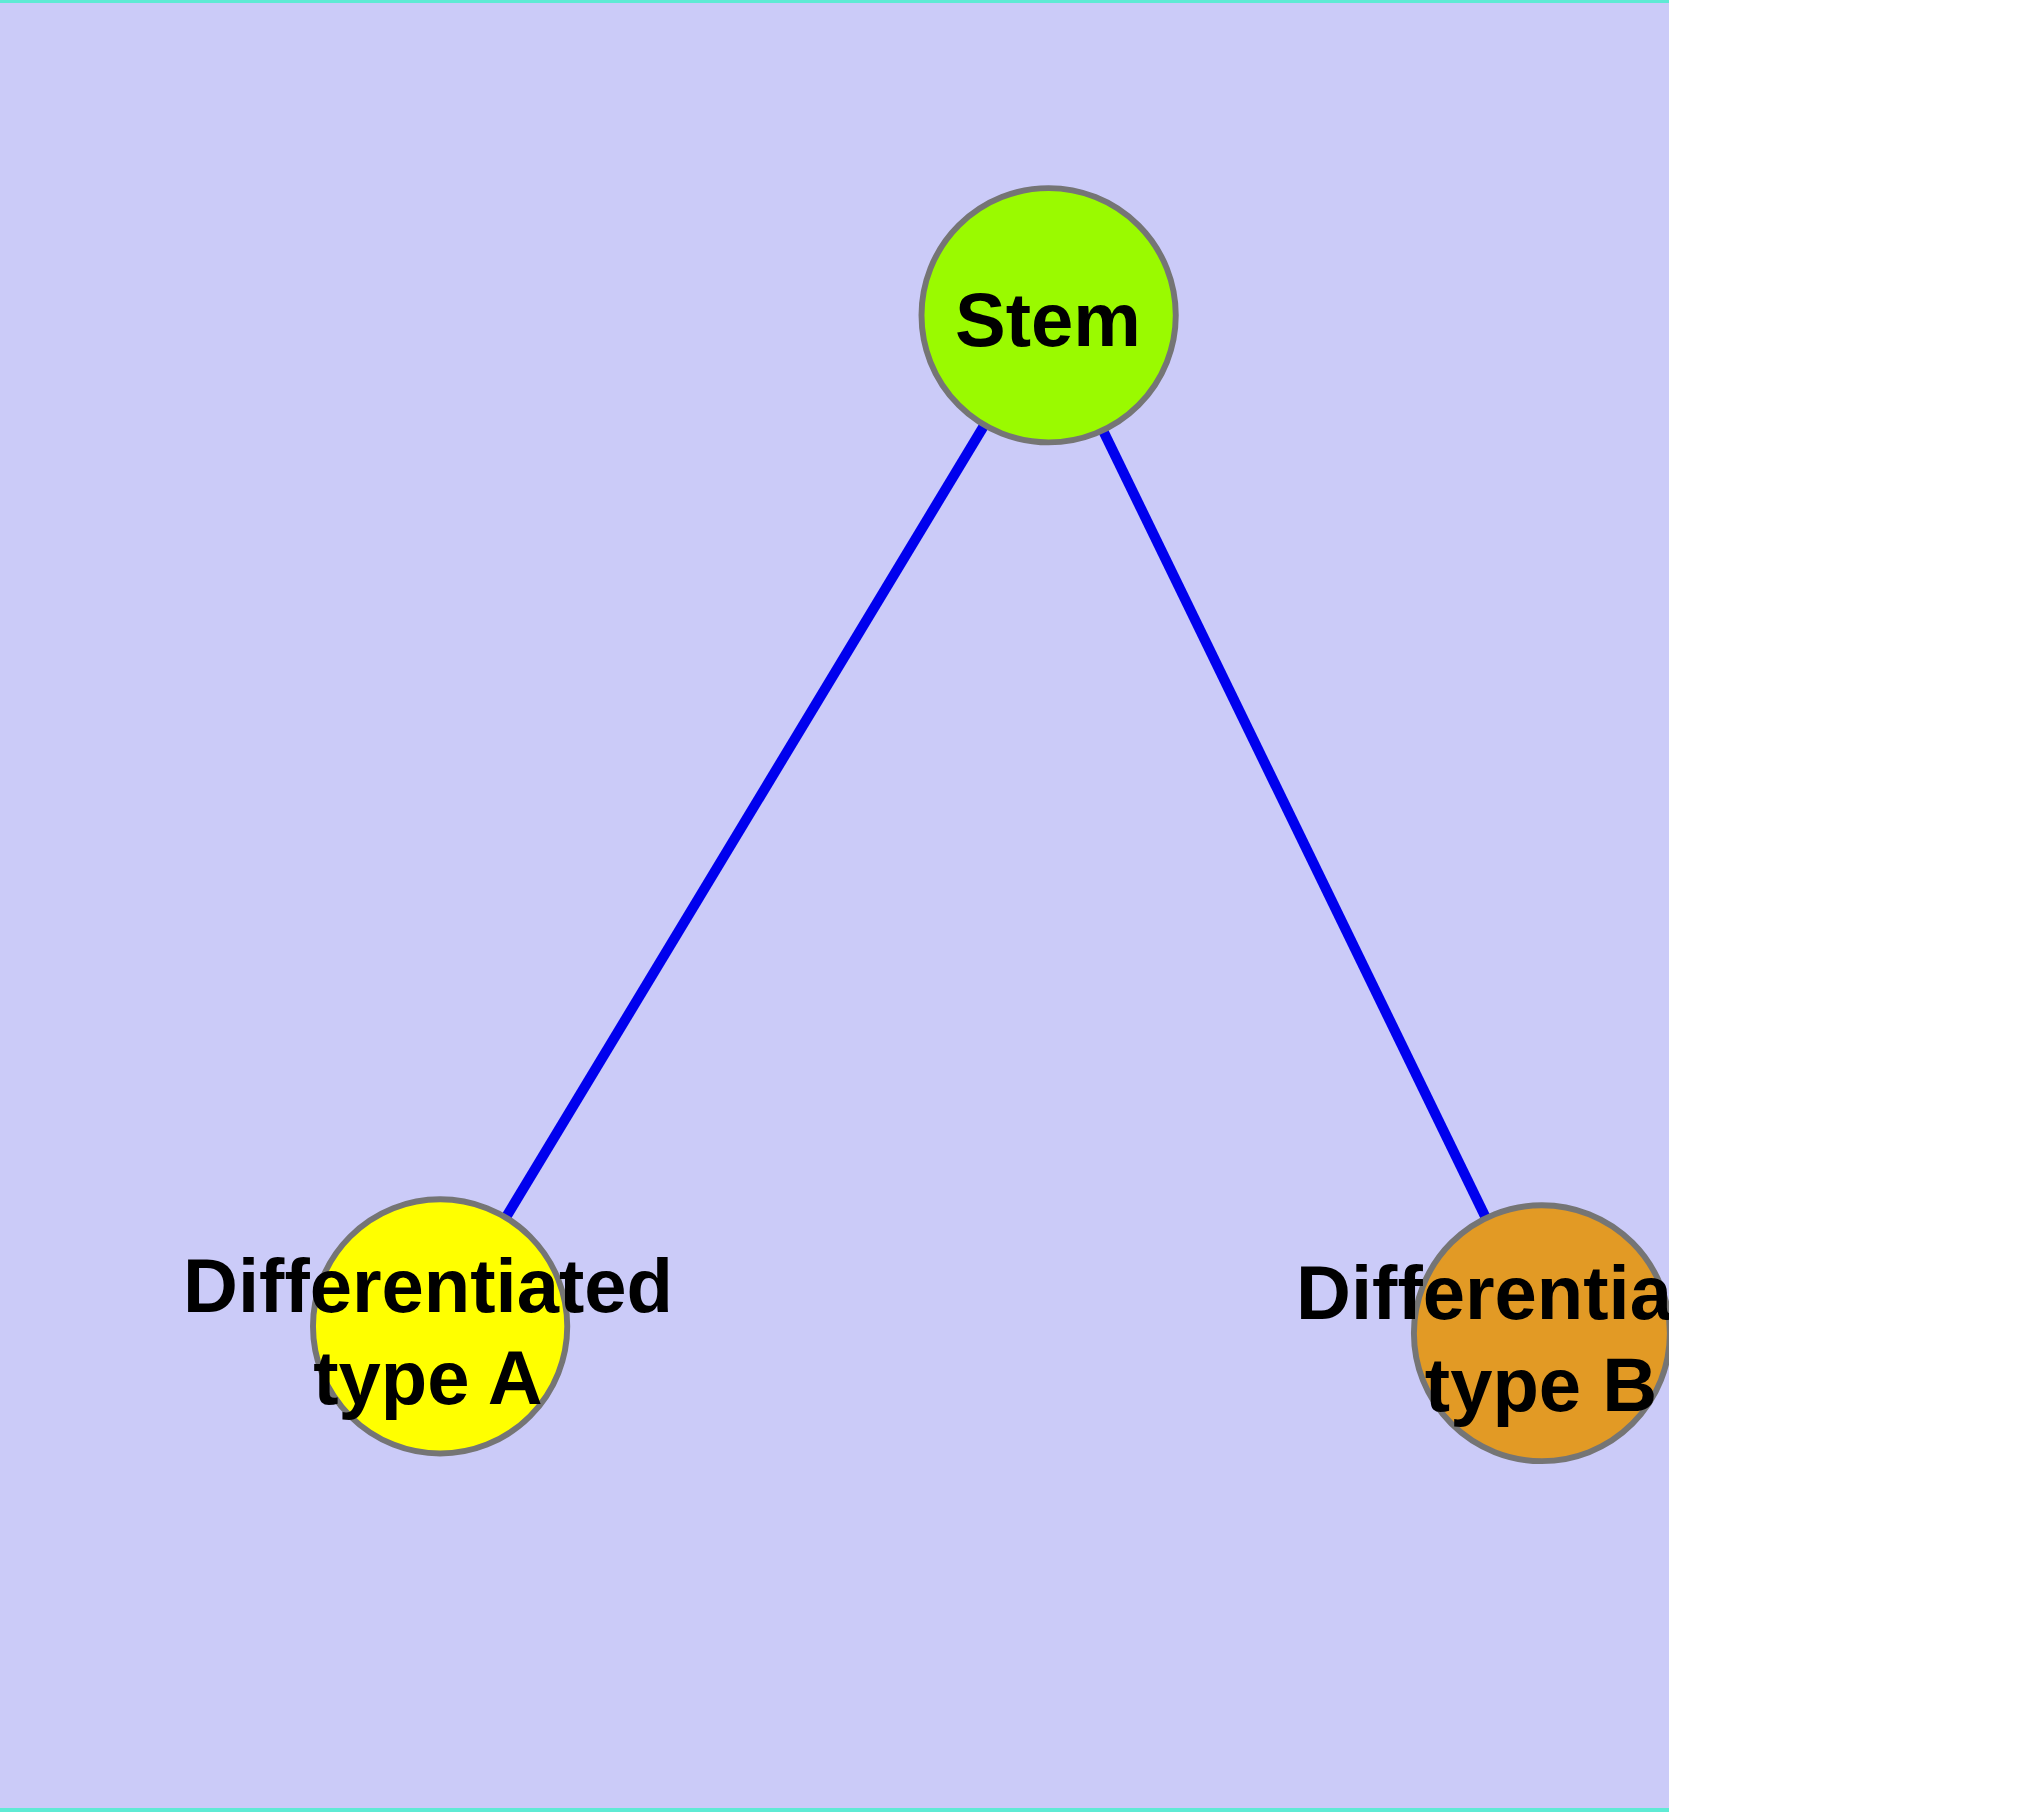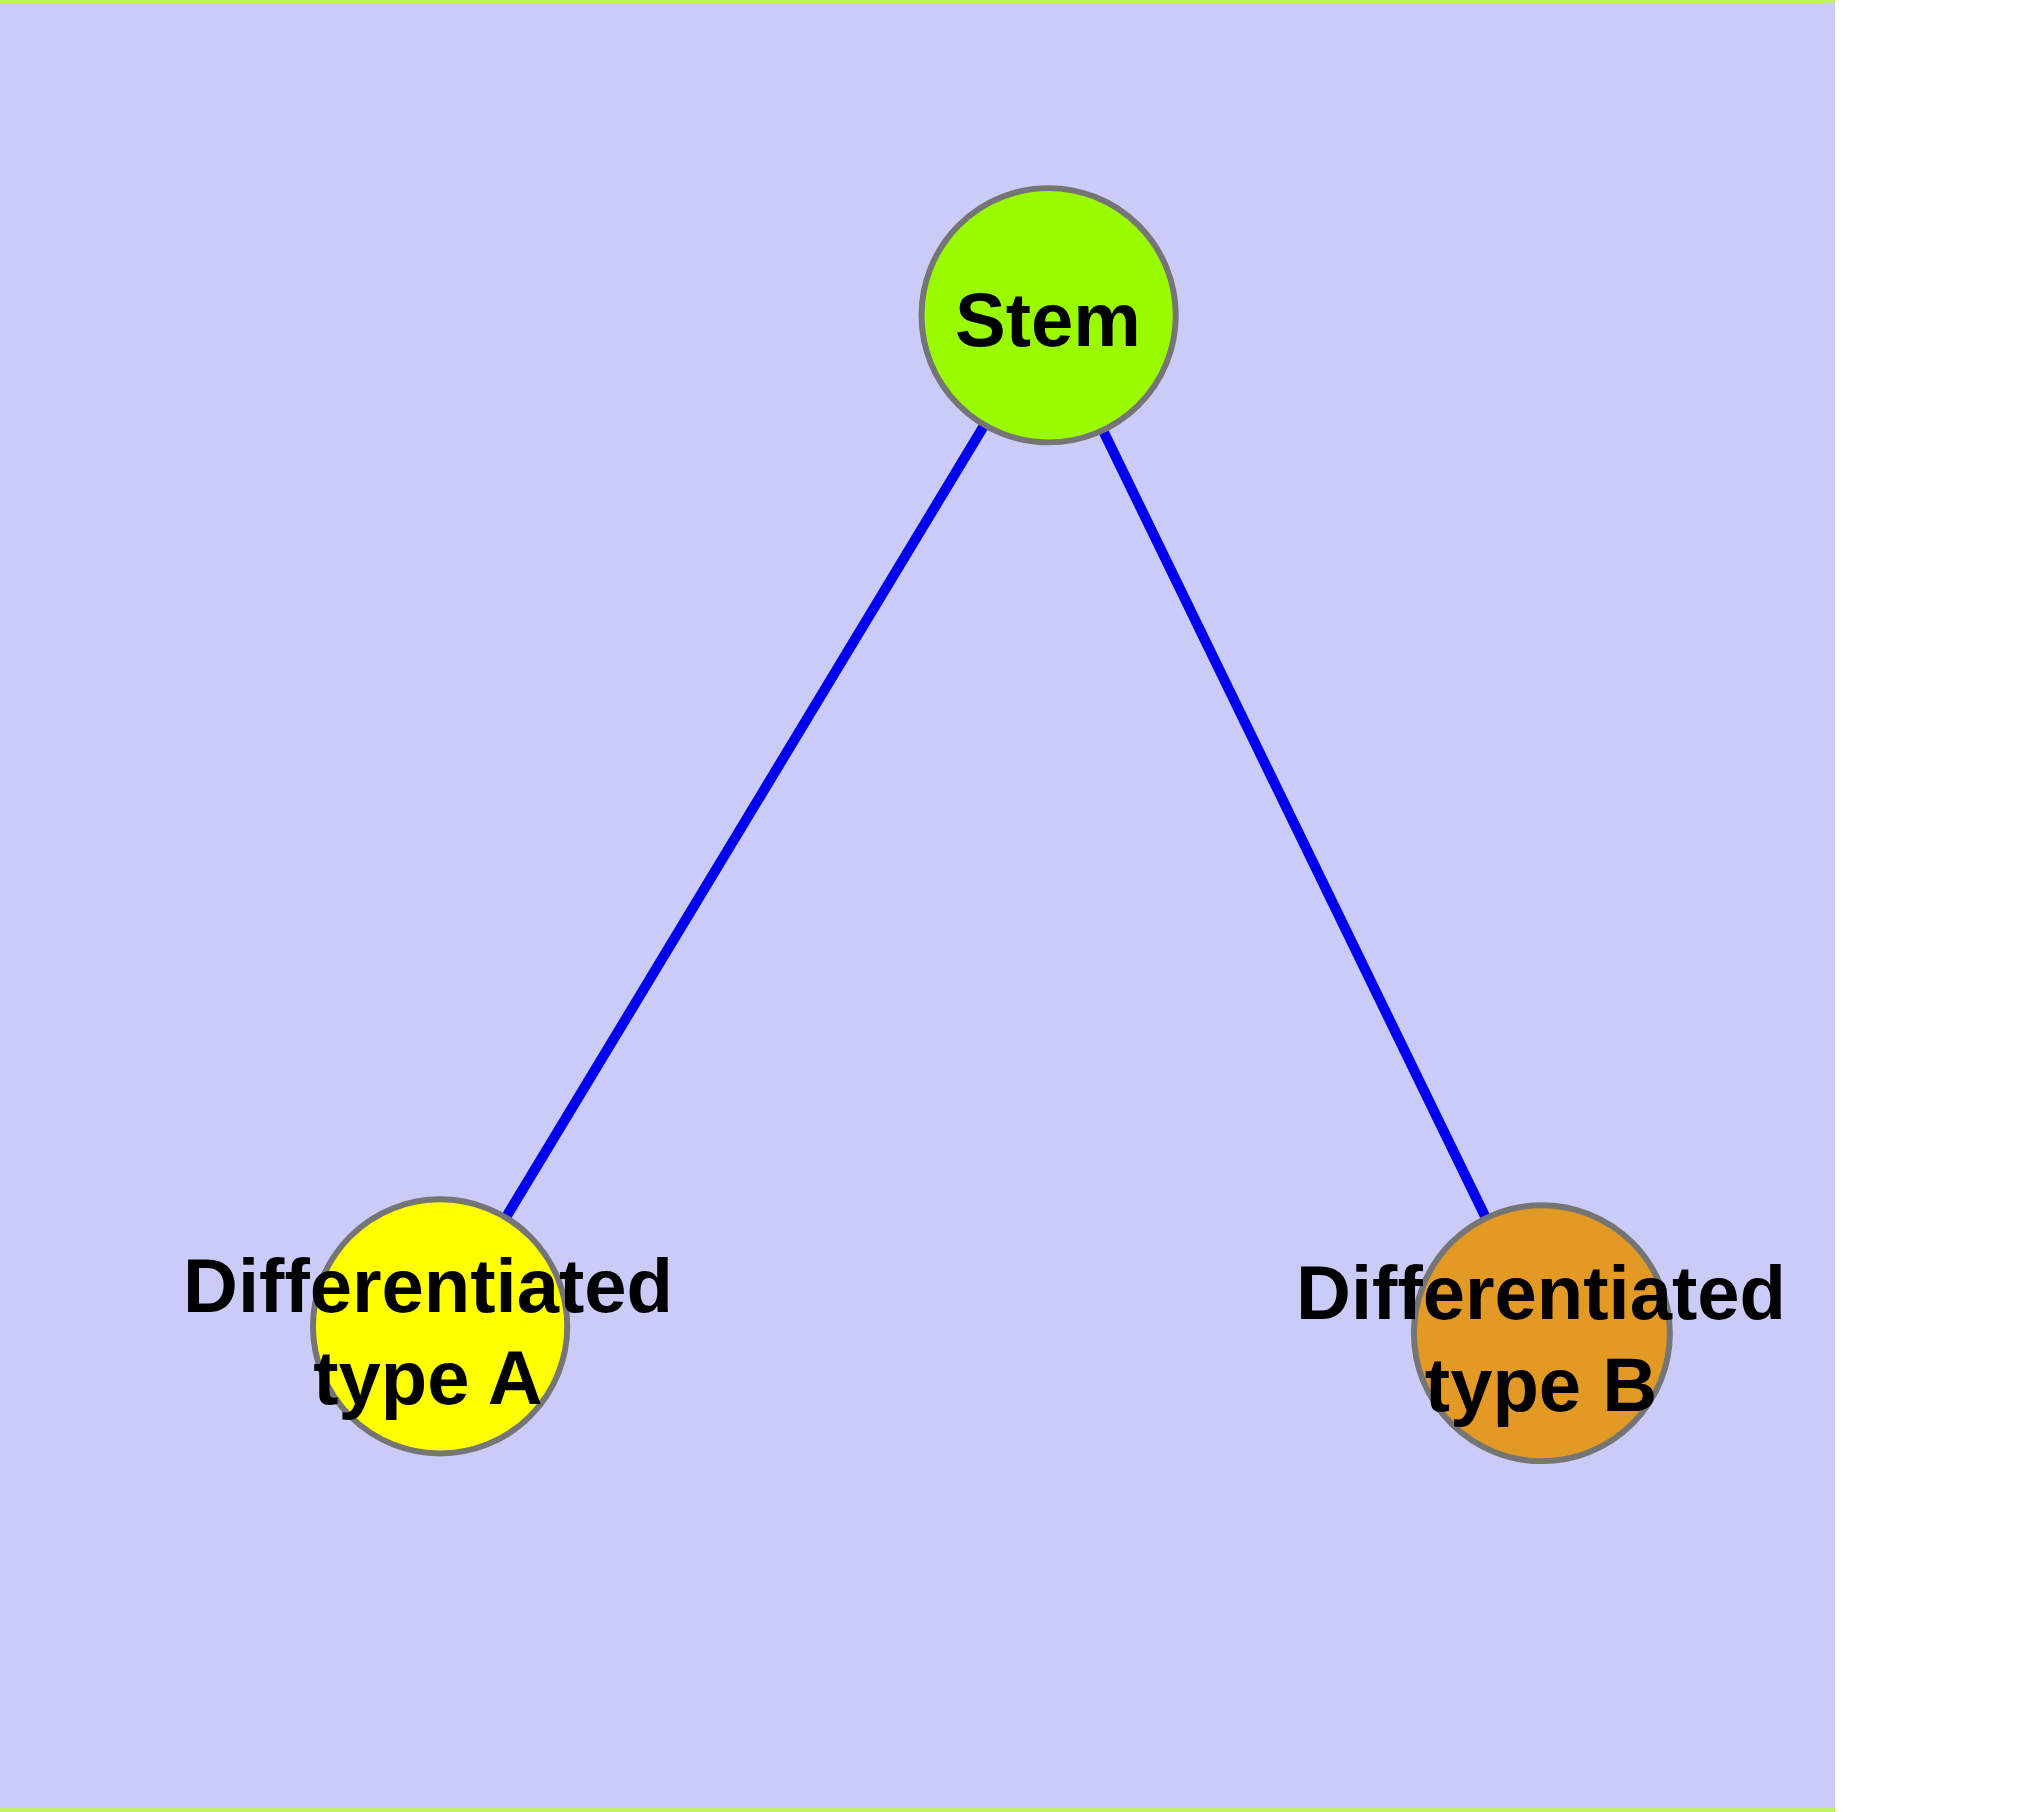--- a/index.html
+++ b/index.html
@@ -2,25 +2,25 @@
 <html style="font-size:13.6px"><head>
 <meta charset="utf-8">
 <style>
   html, body {
     margin: 0;
     padding: 0;
     background: #ffffff;
   }
   #stage {
     position: relative;
-    width: 1835px;
+    width: 1669px;
     height: 1812px;
     overflow: hidden;
     font-family: "Liberation Sans", sans-serif;
-    background: #bef264;
+    background: #5eead4;
   }
   .canvas {
     position: absolute;
     left: 0;
     top: 2.5px;
     width: 2021px;
     height: 1805px;
   }
   svg.graph-layer {
     position: absolute;

